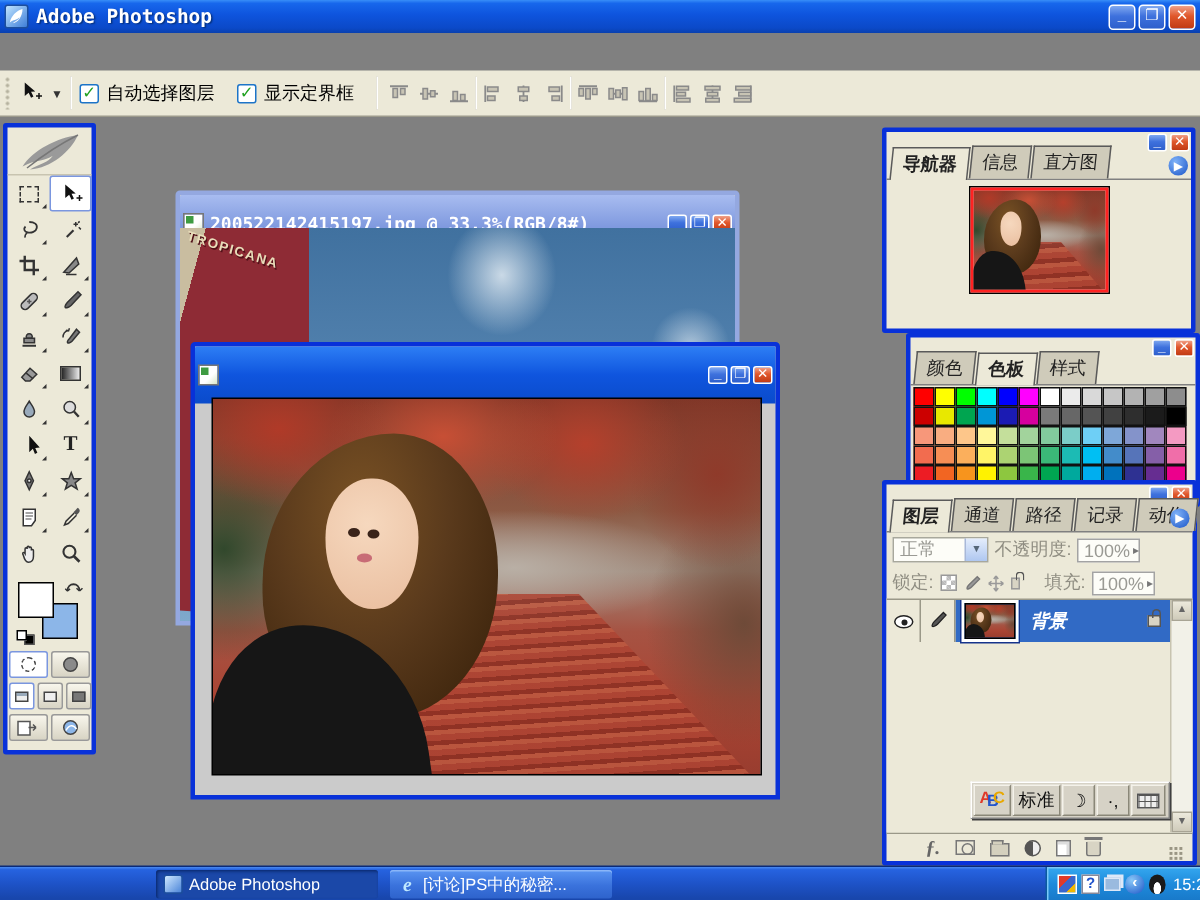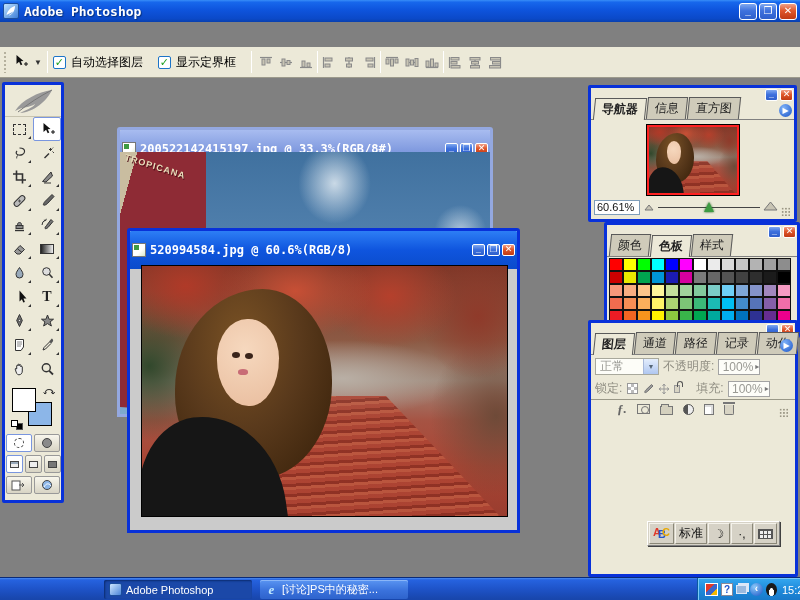--- a/index.html
+++ b/index.html
@@ -531,21 +531,20 @@
         <div class="sign">
             <span>TROPICANA</span>
           </div>
       </div>
     </div>
   </div>
 
   <div class="docwin" style="left:127px;top:228px;width:393px;height:305px;z-index:2">
     <div class="dtitle">
       <span class="docico"></span>
-      <span class="dt">520994584.jpg @ 60.6%(RGB/8)</span>
       <span class="winbtns">
         <span class="wbtn sm">_</span>
         <span class="wbtn sm">❐</span>
         <span class="wbtn sm close">✕</span>
       </span>
     </div>
     <div class="dcontent">
       <div class="autumn" style="position:absolute;left:11px;top:12px;width:367px;height:252px;border:1px solid #000">
         <div class="apath"></div>
           <div class="hair"></div>
@@ -570,34 +569,20 @@
         <div class="ptab">直方图</div>
         <span class="pmenu">▶</span>
       </div>
     <div class="navthumb">
       <div class="autumn">
           <div class="apath"></div>
           <div class="hair"></div>
           <div class="face"></div>
           <div class="body"></div>
         </div>
-    </div>
-    <div class="navbottom">
-      <span class="zoomfield">60.61%</span>
-      <span><svg width="12" height="10" viewBox="0 0 12 10">
-            <polygon points="2,8 10,8 6,3" fill="#C8C4B4" stroke="#777"></polygon>
-          </svg></span>
-      <span class="nslider">
-          <span class="track"></span>
-          <span class="thumbtr"></span>
-        </span>
-      <span><svg width="15" height="12" viewBox="0 0 15 12">
-            <polygon points="1,10 14,10 7.5,2" fill="#C8C4B4" stroke="#777"></polygon>
-          </svg></span>
-      <span class="gripd"></span>
     </div>
   </div>
 
   <div class="fwin swwin">
     <div class="pstrip">
       <span class="wbtn sm">_</span>
       <span class="wbtn sm close">✕</span>
     </div>
     <div class="ptabs" id="swtabs">
         <div class="ptab">颜色</div>
@@ -727,20 +712,45 @@
         </span>
       <span class="lockico">
           <span class="lockg" style="border-color:#999"></span>
         </span>
       <span style="margin-left:6px">填充:</span>
       <span class="valbox">
           <span>100%</span>
           <span class="vr">▸</span>
         </span>
     </div>
+    <div class="laylist">
+      <div class="layrow">
+        <span class="lcell">
+            <span class="eye"></span>
+          </span>
+        <span class="lcell">
+            <svg width="14" height="14" viewBox="0 0 16 16">
+              <path d="M12.5 1.5 L14.5 3.5 L8 10.5 C6.5 12 4.5 12.5 4 12 C3.5 11.5 4.5 9.5 5.5 8.5 Z" fill="#555" stroke="#222"></path>
+            </svg>
+          </span>
+        <span class="lthumbwrap">
+            <span class="lthumb autumn" style="display:block">
+              <span class="hair" style="position:absolute"></span>
+              <span class="face" style="position:absolute"></span>
+              <span class="body" style="position:absolute"></span>
+            </span>
+          </span>
+        <span class="lname">背景</span>
+        <span class="lockg"></span>
+      </div>
+      <div class="vsb">
+        <span class="sbbtn">▲</span>
+        <span class="sbbtn">▼</span>
+      </div>
+    </div>
     <div class="laybottom">
       <span class="fx">ƒ.</span>
       <span class="maskico"></span>
       <span class="folder"></span>
       <span class="adj"></span>
       <span class="newl"></span>
       <span class="trash"></span>
       <span class="gripd" style="margin-left:auto"></span>
     </div>
   </div>

